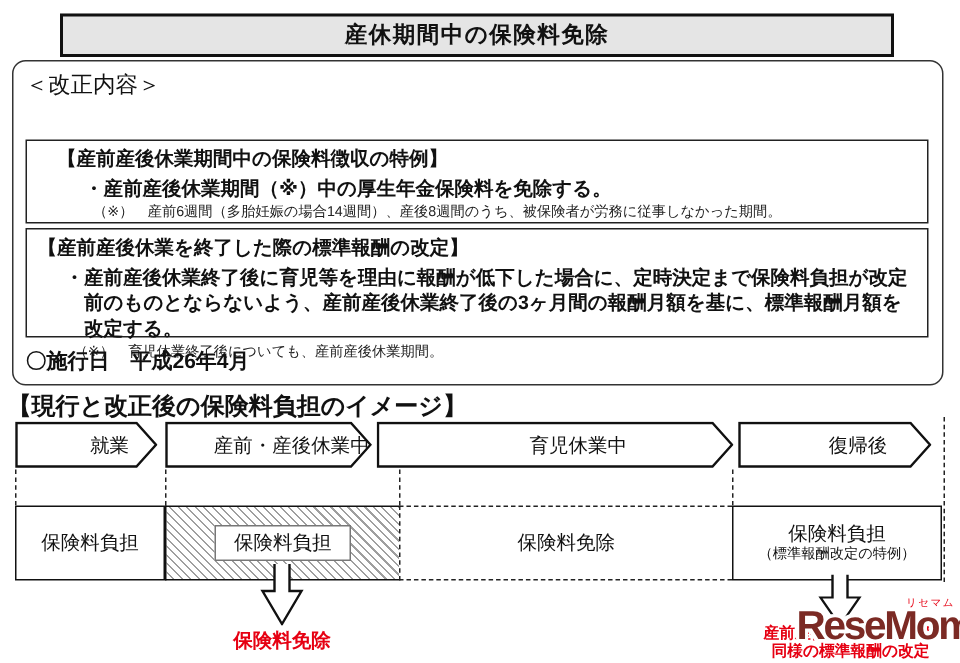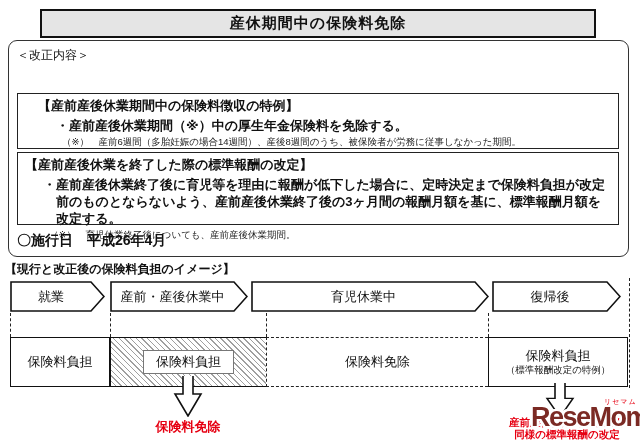--- a/index.html
+++ b/index.html
@@ -17,39 +17,39 @@
     position:absolute;left:40px;top:9px;width:552px;height:25px;
     border:2.5px solid #111;background:#e5e5e5;
     display:flex;align-items:center;justify-content:center;
     font-size:15px;font-weight:bold;letter-spacing:1px;
   }
   
   .content-box{
     position:absolute;left:8px;top:40px;width:619px;height:215px;
     border:1.6px solid #333;border-radius:9px;background:#fff;
   }
-  .cb-heading{position:absolute;left:8px;top:6px;font-size:12px;}
+  .cb-heading{position:absolute;left:8px;top:6px;font-size:15px;}
   .cb-intro{position:absolute;left:8px;top:28px;font-size:13px;white-space:nowrap;}
   .inner-box{
     position:absolute;left:8px;width:602px;
     border:1.2px solid #222;background:#fff;
     padding:3px 7px 2px 7px;box-sizing:border-box;
   }
   .box1{top:52px;height:56px;padding-left:20px;}
   .box2{top:111px;height:73px;}
   .b-title{font-size:13px;font-weight:bold;}
   .b-bullet{
     font-size:13px;font-weight:bold;margin:2px 0 0 18px;
     padding-left:13px;text-indent:-13px;line-height:17px;
   }
   .b-note{font-size:9.5px;color:#222;margin:2px 0 0 24px;line-height:12px;}
   .cb-effective{position:absolute;left:8px;top:191px;font-size:14px;font-weight:bold;}
   
-  .diagram-heading{position:absolute;left:5px;top:261px;font-size:12px;font-weight:bold;}
-  .tl-arrow{position:absolute;top:281px;height:31px;}
+  .diagram-heading{position:absolute;left:5px;top:261px;font-size:16px;font-weight:bold;}
+  .tl-arrow{position:absolute;top:281px;height:31px;padding-left:44px;}
   .tl-arrow svg{position:absolute;left:0;top:0;}
   .tl-label{
     position:absolute;left:0;top:0;right:13px;bottom:0;
     display:flex;align-items:center;justify-content:center;
     font-size:13px;white-space:nowrap;
   }
   .vdash{position:absolute;width:0;border-left:1.6px dashed #222;}
   .cell{
     position:absolute;top:337px;height:50px;box-sizing:border-box;background:#fff;
     display:flex;align-items:center;justify-content:center;

